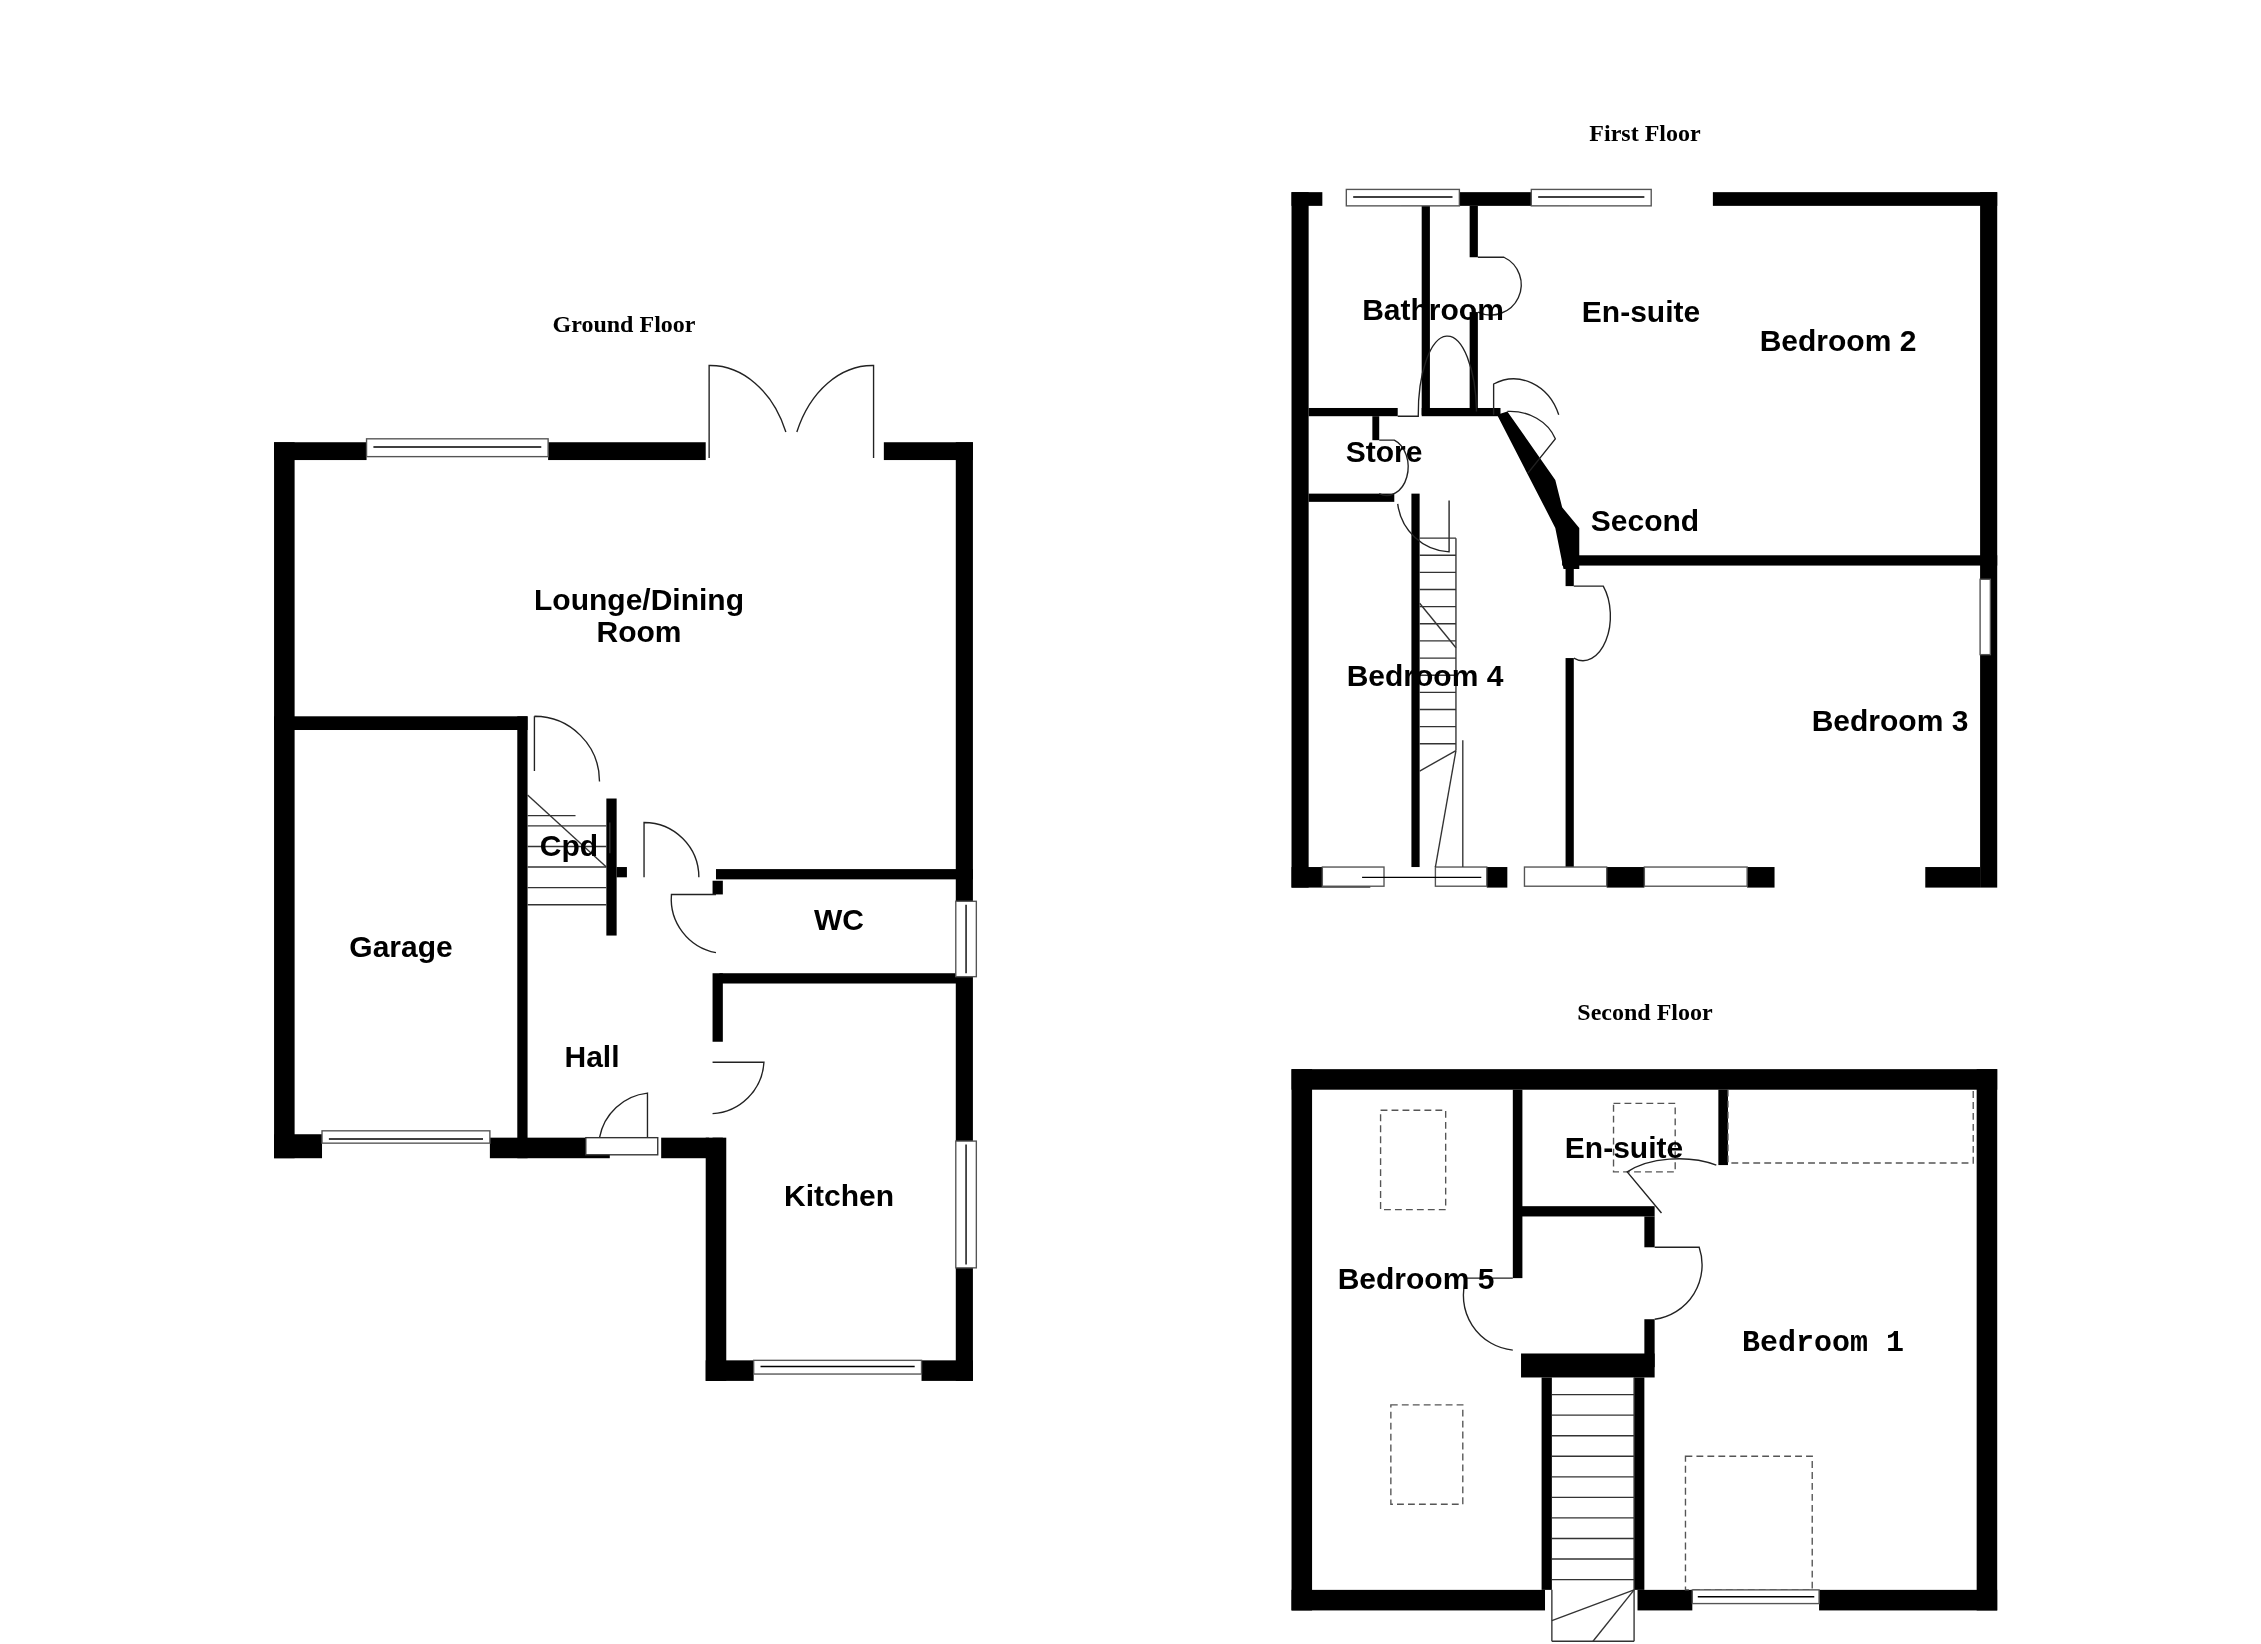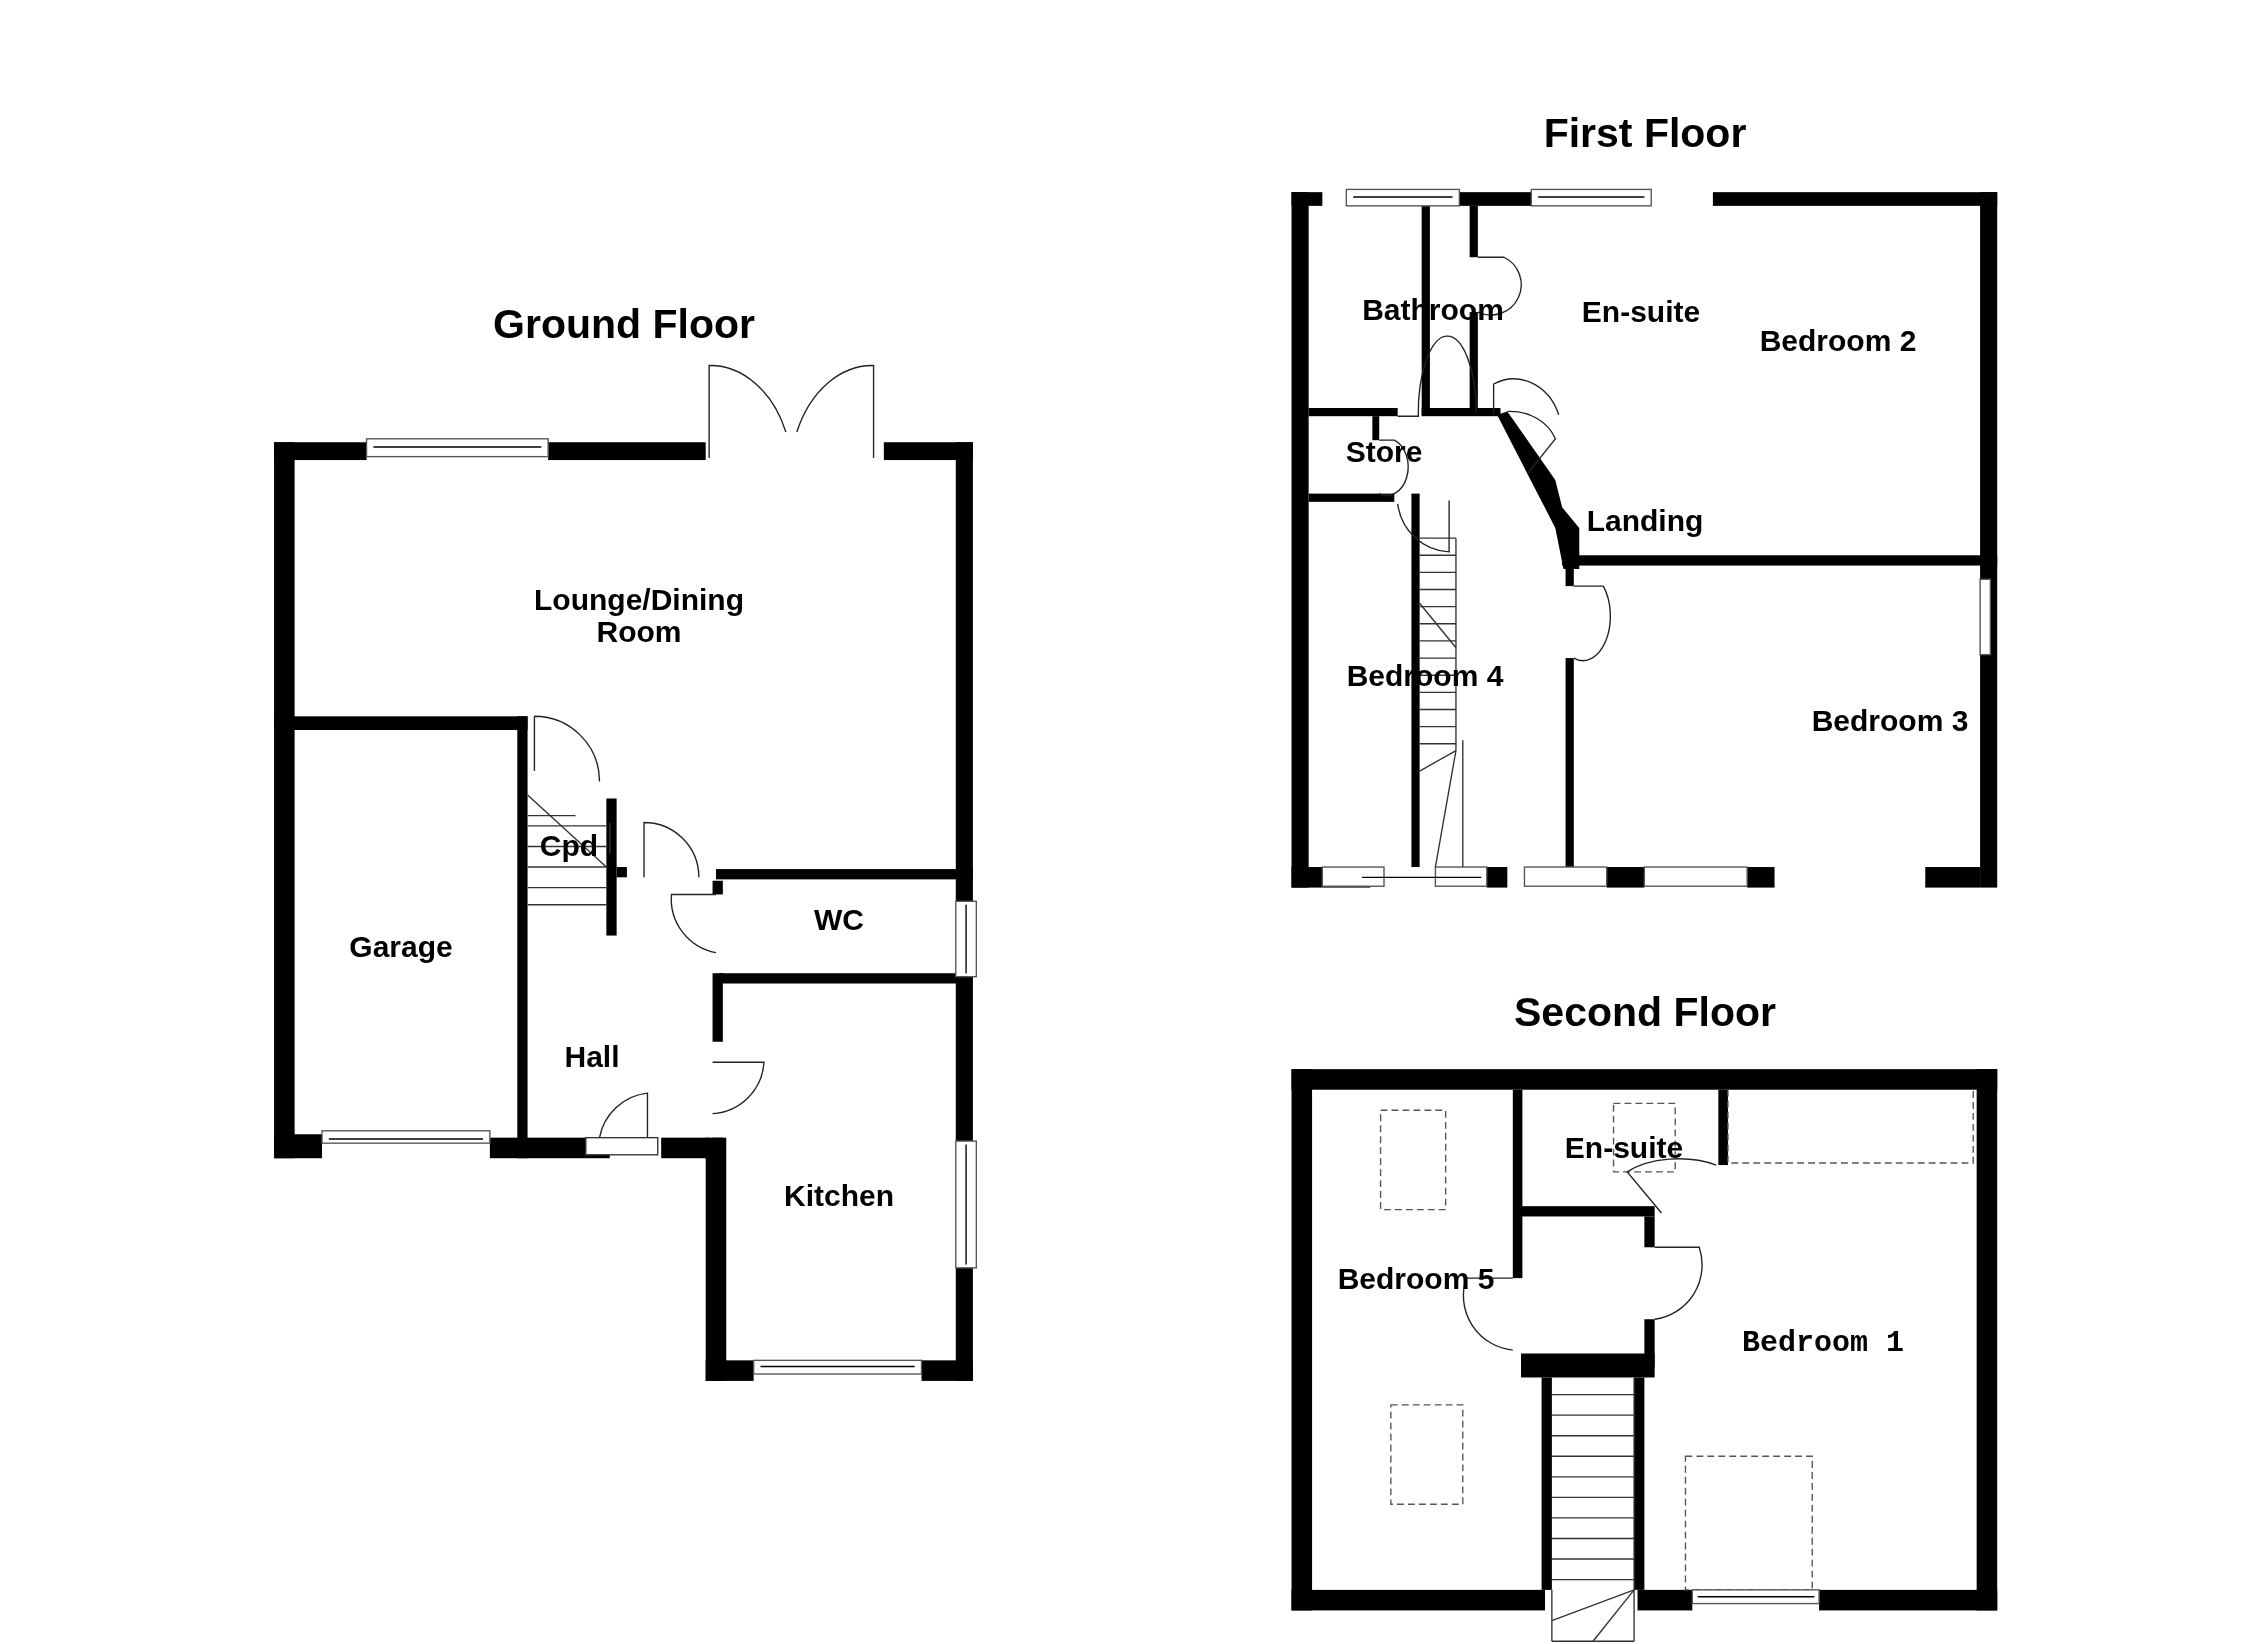--- a/index.html
+++ b/index.html
@@ -6,21 +6,21 @@
   body { width: 2261px; height: 1645px; position: relative; overflow: hidden; font-family: "Liberation Sans", sans-serif; }
   svg { position: absolute; left: 0; top: 0; }
   .wall { fill: #000000; }
   .win { fill: #ffffff; stroke: #555555; stroke-width: 2; }
   .winline { stroke: #000000; stroke-width: 2; fill: none; }
   .door { fill: none; stroke: #222222; stroke-width: 2; }
   .jamb { fill: #ffffff; stroke: #333333; stroke-width: 2; }
   .stair { fill: none; stroke: #333333; stroke-width: 2; }
   .dash { fill: none; stroke: #555555; stroke-width: 2; stroke-dasharray: 10 6; }
   .label { position: absolute; font-weight: bold; color: #000000; font-size: 30px; text-align: center; white-space: nowrap; line-height: 1.05; transform: translate(-50%, -50%); }
-  .title { font-size: 41px; }
+  .title { font-size: 24px; font-family: Liberation Serif, serif; }
 </style>
 </head>
 <body>
 
 <svg width="2261" height="1645" viewBox="0 0 3300 2400">
 
   <g>
 
     <rect class="wall" x="400" y="645" width="30" height="1045"></rect>
 
@@ -217,20 +217,20 @@
 <div class="label" style="left:401px; top:947px;">Garage</div>
 <div class="label" style="left:569px; top:846px;">Cpd</div>
 <div class="label" style="left:592px; top:1057px;">Hall</div>
 <div class="label" style="left:839px; top:920px;">WC</div>
 <div class="label" style="left:839px; top:1196px;">Kitchen</div>
 
 <div class="label" style="left:1433px; top:310px;">Bathroom</div>
 <div class="label" style="left:1641px; top:312px;">En-suite</div>
 <div class="label" style="left:1838px; top:341px;">Bedroom 2</div>
 <div class="label" style="left:1384px; top:452px;">Store</div>
-<div class="label" style="left:1645px; top:521px;">Landing</div>
+<div class="label" style="left:1645px; top:521px;">Second</div>
 <div class="label" style="left:1425px; top:676px;">Bedroom 4</div>
 <div class="label" style="left:1858px; top:721px;margin-left:32px;">Bedroom 3</div>
 
 <div class="label" style="left:1624px; top:1148px;">En-suite</div>
 <div class="label" style="left:1416px; top:1279px;">Bedroom 5</div>
 <div class="label" style="left:1823px; top:1344px;font-family:Liberation Mono, monospace;">Bedroom 1</div>
 
 
 </body></html>

